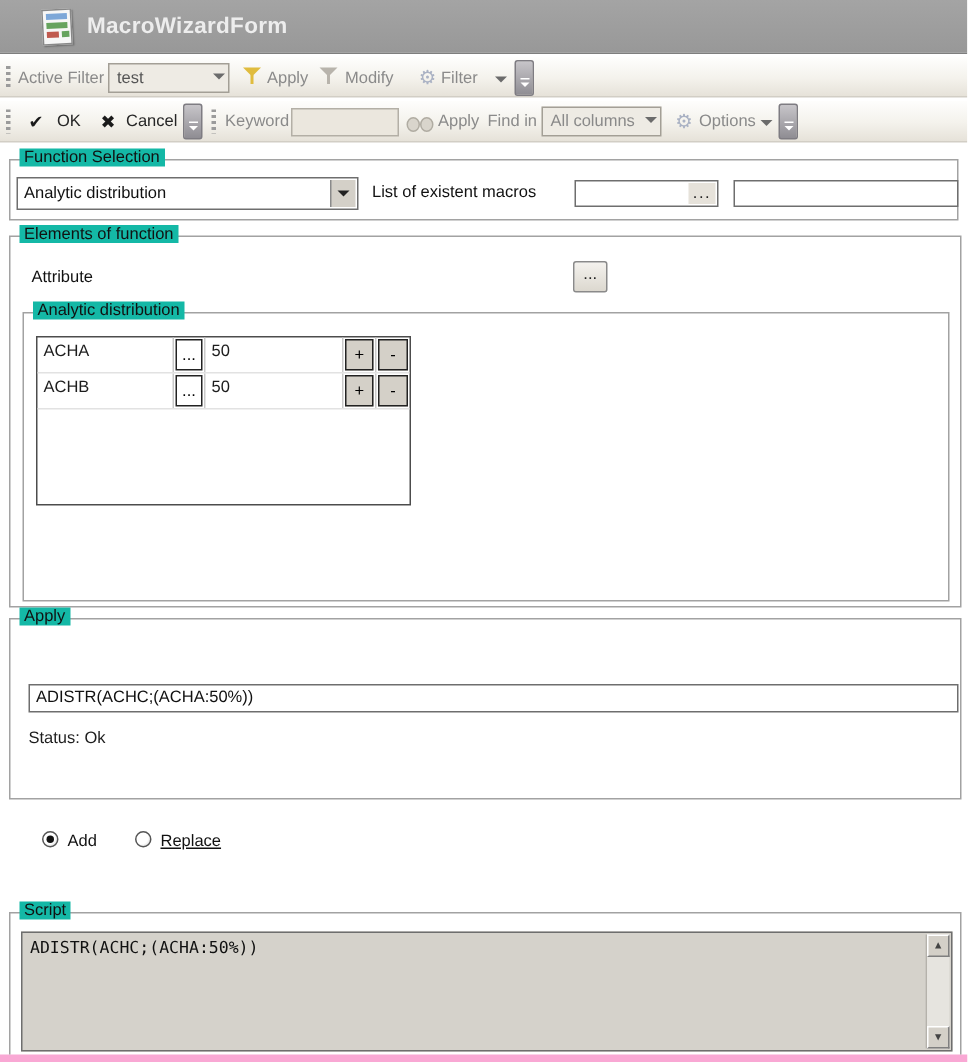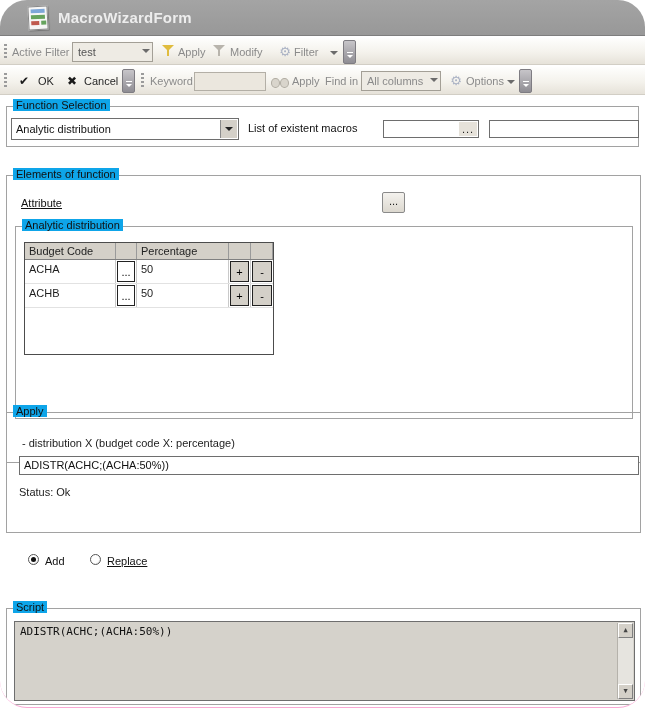--- a/index.html
+++ b/index.html
@@ -1,18 +1,18 @@
 <!DOCTYPE html>
 <html><head>
 <meta charset="utf-8">
 <style>
   * { margin:0; padding:0; box-sizing:border-box; }
   html,body { background:#fff; }
   body { font-family:"Liberation Sans","DejaVu Sans",sans-serif; font-size:11px; color:#1d1d1d; }
-  #app { position:relative; width:645px; height:708px; background:#fff; overflow:hidden; border-bottom:1px solid #f9a8d4;border-radius:27px;}
+  #app { position:relative; width:645px; height:708px; background:#fff; overflow:hidden; border-bottom:5px solid #f9a8d4;}
 
   
   .titlebar { position:absolute; left:0; top:0; width:645px; height:36px;
     background:linear-gradient(180deg,#a4a4a4,#989898); border-bottom:1px solid #7e7e7e; }
   .titlebar .title { position:absolute; left:58px; top:9px; font-size:15px; font-weight:bold; color:#ededed; letter-spacing:.2px; }
   .form-icon { position:absolute; left:28px; top:6px; width:20px; height:24px;
     background:#f6f6f6; border:1px solid #888; transform:rotate(-3deg); box-shadow:1px 1px 1px rgba(0,0,0,.25); }
   .form-icon .bar { position:absolute; left:2px; right:2px; height:4px; }
   .form-icon .b1 { top:2px; background:#7da7d8; }
   .form-icon .b2 { top:8px; background:#66a35e; }
@@ -46,21 +46,21 @@
     border-left:6px solid transparent; border-right:6px solid transparent; border-top:6px solid #e0bc3e; }
   .funnel::after { content:""; position:absolute; left:5px; top:6px; width:2px; height:6px; background:#e0bc3e; }
   .funnel.gray::before { border-top-color:#b8b4ac; } .funnel.gray::after { background:#b8b4ac; }
   .binocs { position:relative; width:15px; height:12px; }
   .binocs::before,.binocs::after { content:""; position:absolute; top:3px; width:7px; height:8px;
     border:1px solid #b0aca2; border-radius:50%; background:#d9d5cc; }
   .binocs::before { left:0; } .binocs::after { right:0; }
 
   
   .groupbox { position:absolute; border:1px solid #a2a2a2; }
-  .legend { position:absolute; top:-8px; left:6px; background:#0ea5e9; padding:0 3px; color:#111; }
+  .legend { position:absolute; top:-8px; left:6px; background:#14b8a6; padding:0 3px; color:#111; }
 
   
   .txt { position:absolute; background:#fff; border:1px solid #6e6e6e; padding:2px 4px; color:#111; }
   .combo { position:absolute; background:#fff; border:1px solid #6e6e6e; }
   .combo .val { position:absolute; left:4px; top:4px; color:#111; }
   .combo .dd { position:absolute; right:1px; top:1px; bottom:1px; width:17px; background:#d4d0c8;
     border-left:1px solid #8a8a8a; }
   .combo .dd::after { content:""; position:absolute; left:4px; top:7px; width:0; height:0;
     border-left:4px solid transparent; border-right:4px solid transparent; border-top:4px solid #222; }
   .suffix-btn { position:absolute; right:1px; top:1px; bottom:1px; width:18px; background:#e6e2da;
@@ -156,56 +156,48 @@
       <span class="dd"></span>
     </div>
     <div class="tlabel" style="left:241px; top:15px; color:#111;">List of existent macros</div>
     <div class="txt" style="left:376px; top:13px; width:96px; height:18px; padding:0;">
       <span></span>
       <span class="suffix-btn">...</span>
     </div>
     <input class="txt" style="left: 482px; top: 13px; width: 150px; height: 18px;" value="">
   </div>
 
-  <div class="groupbox" style="left:6px; top:175px; width:635px; height:288px;">
+  <div class="groupbox" style="left:6px; top:157px; width:635px; height:248px;">
     <span class="legend">Elements of function</span>
-    <div class="tlabel" style="left:14px; top:21px; color:#111;text-decoration:underline;">Attribute</div>
+    <div class="tlabel" style="left:14px; top:21px; color:#111;">Attribute</div>
     <div class="browse-btn" style="left:375px; top:16px;">...</div>
 
     <div class="groupbox" style="left:8px; top:50px; width:618px; height:193px;">
       <span class="legend">Analytic distribution</span>
       <div class="dist-table">
-        <div class="trow header">
-          <div class="tcell c-code">Budget Code</div>
-          <div class="tcell c-dots"></div>
-          <div class="tcell c-pct">Percentage</div>
-          <div class="tcell c-plus"></div>
-          <div class="tcell c-minus"></div>
-        </div>
         <div class="trow">
           <div class="tcell c-code">ACHA</div>
           <div class="tcell c-dots"><button class="cell-btn">...</button></div>
           <div class="tcell c-pct">50</div>
           <div class="tcell c-plus"><button class="cell-btn gray">+</button></div>
           <div class="tcell c-minus"><button class="cell-btn gray">-</button></div>
         </div>
         <div class="trow">
           <div class="tcell c-code">ACHB</div>
           <div class="tcell c-dots"><button class="cell-btn">...</button></div>
           <div class="tcell c-pct">50</div>
           <div class="tcell c-plus"><button class="cell-btn gray">+</button></div>
           <div class="tcell c-minus"><button class="cell-btn gray">-</button></div>
         </div>
       </div>
     </div>
   </div>
 
   <div class="groupbox" style="left:6px; top:412px; width:635px; height:121px;">
     <span class="legend">Apply</span>
-    <div style="position:absolute; left:15px; top:24px;" class="mono-line">- distribution X (budget code X: percentage)</div>
     <div class="txt" style="left:12px; top:43px; width:620px; height:19px;">ADISTR(ACHC;(ACHA:50%))</div>
     <div style="position:absolute; left:12px; top:73px;">Status: Ok</div>
   </div>
 
   <div>
     <span class="radio sel" style="left:28px; top:554px;"></span>
     <span class="radio-label" style="left:45px; top:555px;">Add</span>
     <span class="radio" style="left:90px; top:554px;"></span>
     <span class="radio-label" style="left:107px; top:555px;text-decoration:underline;">Replace</span>
   </div>

